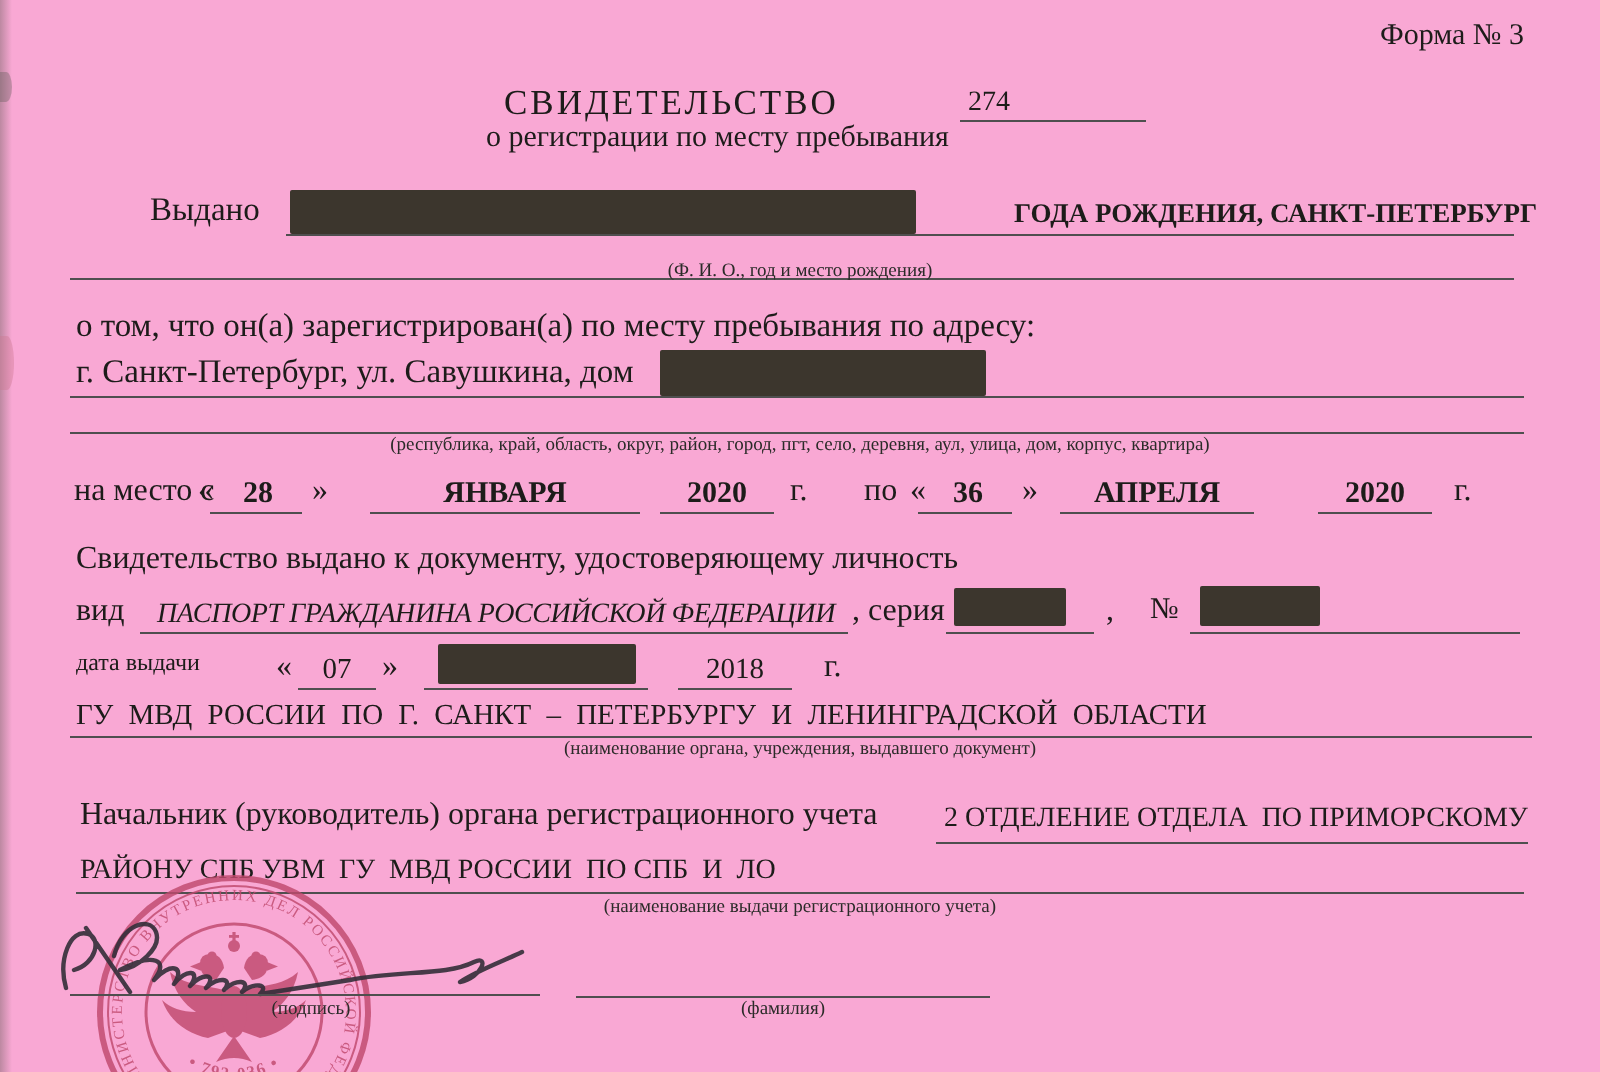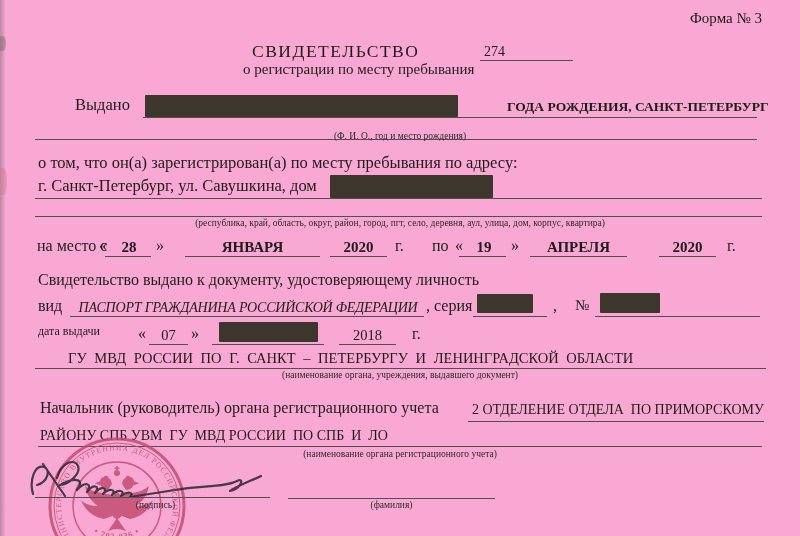--- a/index.html
+++ b/index.html
@@ -56,21 +56,21 @@
 
   <div class="t" style="left:37px; top:237px; font-size:16px;">на место с</div>
   <div class="t" style="left:99px; top:237px; font-size:16px;">«</div>
   <div class="t ctr bold" style="left:107px; top:239px; width:44px; font-size:15px;">28</div>
   <div class="t" style="left:156px; top:237px; font-size:16px;">»</div>
   <div class="t ctr bold" style="left:185px; top:239px; width:135px; font-size:15px;">ЯНВАРЯ</div>
   <div class="t ctr bold" style="left:330px; top:239px; width:57px; font-size:15px;">2020</div>
   <div class="t" style="left:395px; top:237px; font-size:16px;">г.</div>
   <div class="t" style="left:432px; top:237px; font-size:16px;">по</div>
   <div class="t" style="left:455px; top:237px; font-size:16px;">«</div>
-  <div class="t ctr bold" style="left:461px; top:239px; width:46px; font-size:15px;">19</div>
+  <div class="t ctr bold" style="left:461px; top:239px; width:46px; font-size:15px;">36</div>
   <div class="t" style="left:511px; top:237px; font-size:16px;">»</div>
   <div class="t ctr bold" style="left:530px; top:239px; width:97px; font-size:15px;">АПРЕЛЯ</div>
   <div class="t ctr bold" style="left:659px; top:239px; width:57px; font-size:15px;">2020</div>
   <div class="t" style="left:727px; top:237px; font-size:16px;">г.</div>
   <div class="line" style="left:105px; top:256px; width:46px;"></div>
   <div class="line" style="left:185px; top:256px; width:135px;"></div>
   <div class="line" style="left:330px; top:256px; width:57px;"></div>
   <div class="line" style="left:459px; top:256px; width:47px;"></div>
   <div class="line" style="left:530px; top:256px; width:97px;"></div>
   <div class="line" style="left:659px; top:256px; width:57px;"></div>
@@ -91,30 +91,30 @@
   <div class="t" style="left:138px; top:325px; font-size:16px;">«</div>
   <div class="t ctr" style="left:150px; top:327px; width:37px; font-size:14.5px;">07</div>
   <div class="line" style="left:149px; top:344px; width:39px;"></div>
   <div class="t" style="left:191px; top:325px; font-size:16px;">»</div>
   <div class="redact" style="left:219px; top:322px; width:99px; height:20px;"></div>
   <div class="line" style="left:212px; top:344px; width:112px;"></div>
   <div class="t ctr" style="left:340px; top:327px; width:55px; font-size:14.5px;">2018</div>
   <div class="line" style="left:339px; top:344px; width:57px;"></div>
   <div class="t" style="left:412px; top:325px; font-size:16px;">г.</div>
 
-  <div class="t" style="left:38px; top:350px; font-size:14.5px; word-spacing:4px;margin-left:30px;">ГУ МВД РОССИИ ПО Г. САНКТ – ПЕТЕРБУРГУ И ЛЕНИНГРАДСКОЙ ОБЛАСТИ</div>
+  <div class="t" style="left:38px; top:350px; font-size:14.5px; word-spacing:4px;">ГУ МВД РОССИИ ПО Г. САНКТ – ПЕТЕРБУРГУ И ЛЕНИНГРАДСКОЙ ОБЛАСТИ</div>
   <div class="line" style="left:35px; top:368px; width:731px;"></div>
   <div class="hint" style="left:0; top:370px; width:800px;">(наименование органа, учреждения, выдавшего документ)</div>
 
   <div class="t" style="left:40px; top:399px; font-size:16px;">Начальник (руководитель) органа регистрационного учета</div>
   <div class="t" style="left:472px; top:402px; font-size:14px;">2 ОТДЕЛЕНИЕ ОТДЕЛА  ПО ПРИМОРСКОМУ</div>
   <div class="line" style="left:468px; top:421px; width:296px;"></div>
   <div class="t" style="left:40px; top:428px; font-size:14px;">РАЙОНУ СПБ УВМ  ГУ  МВД РОССИИ  ПО СПБ  И  ЛО</div>
   <div class="line" style="left:38px; top:446px; width:724px;"></div>
-  <div class="hint" style="left:0; top:449px; width:800px;">(наименование органа регистрационного учета)</div>
+  <div class="hint" style="left:0; top:449px; width:800px;">(наименование выдачи регистрационного учета)</div>
 
   <svg class="stamp-svg" width="150" height="160" viewBox="0 0 150 160">
     <defs>
       <path id="ringPath" d="M75,80 m-56,0 a56,56 0 1,1 112,0 a56,56 0 1,1 -112,0"></path>
       <path id="numPath" d="M44,100 A42,42 0 0 0 106,100"></path>
     </defs>
     <g opacity="0.82">
       <g fill="none" stroke="#c04a6e">
         <circle cx="75" cy="80" r="67" stroke-width="3"></circle>
         <circle cx="75" cy="80" r="63" stroke-width="1"></circle>

